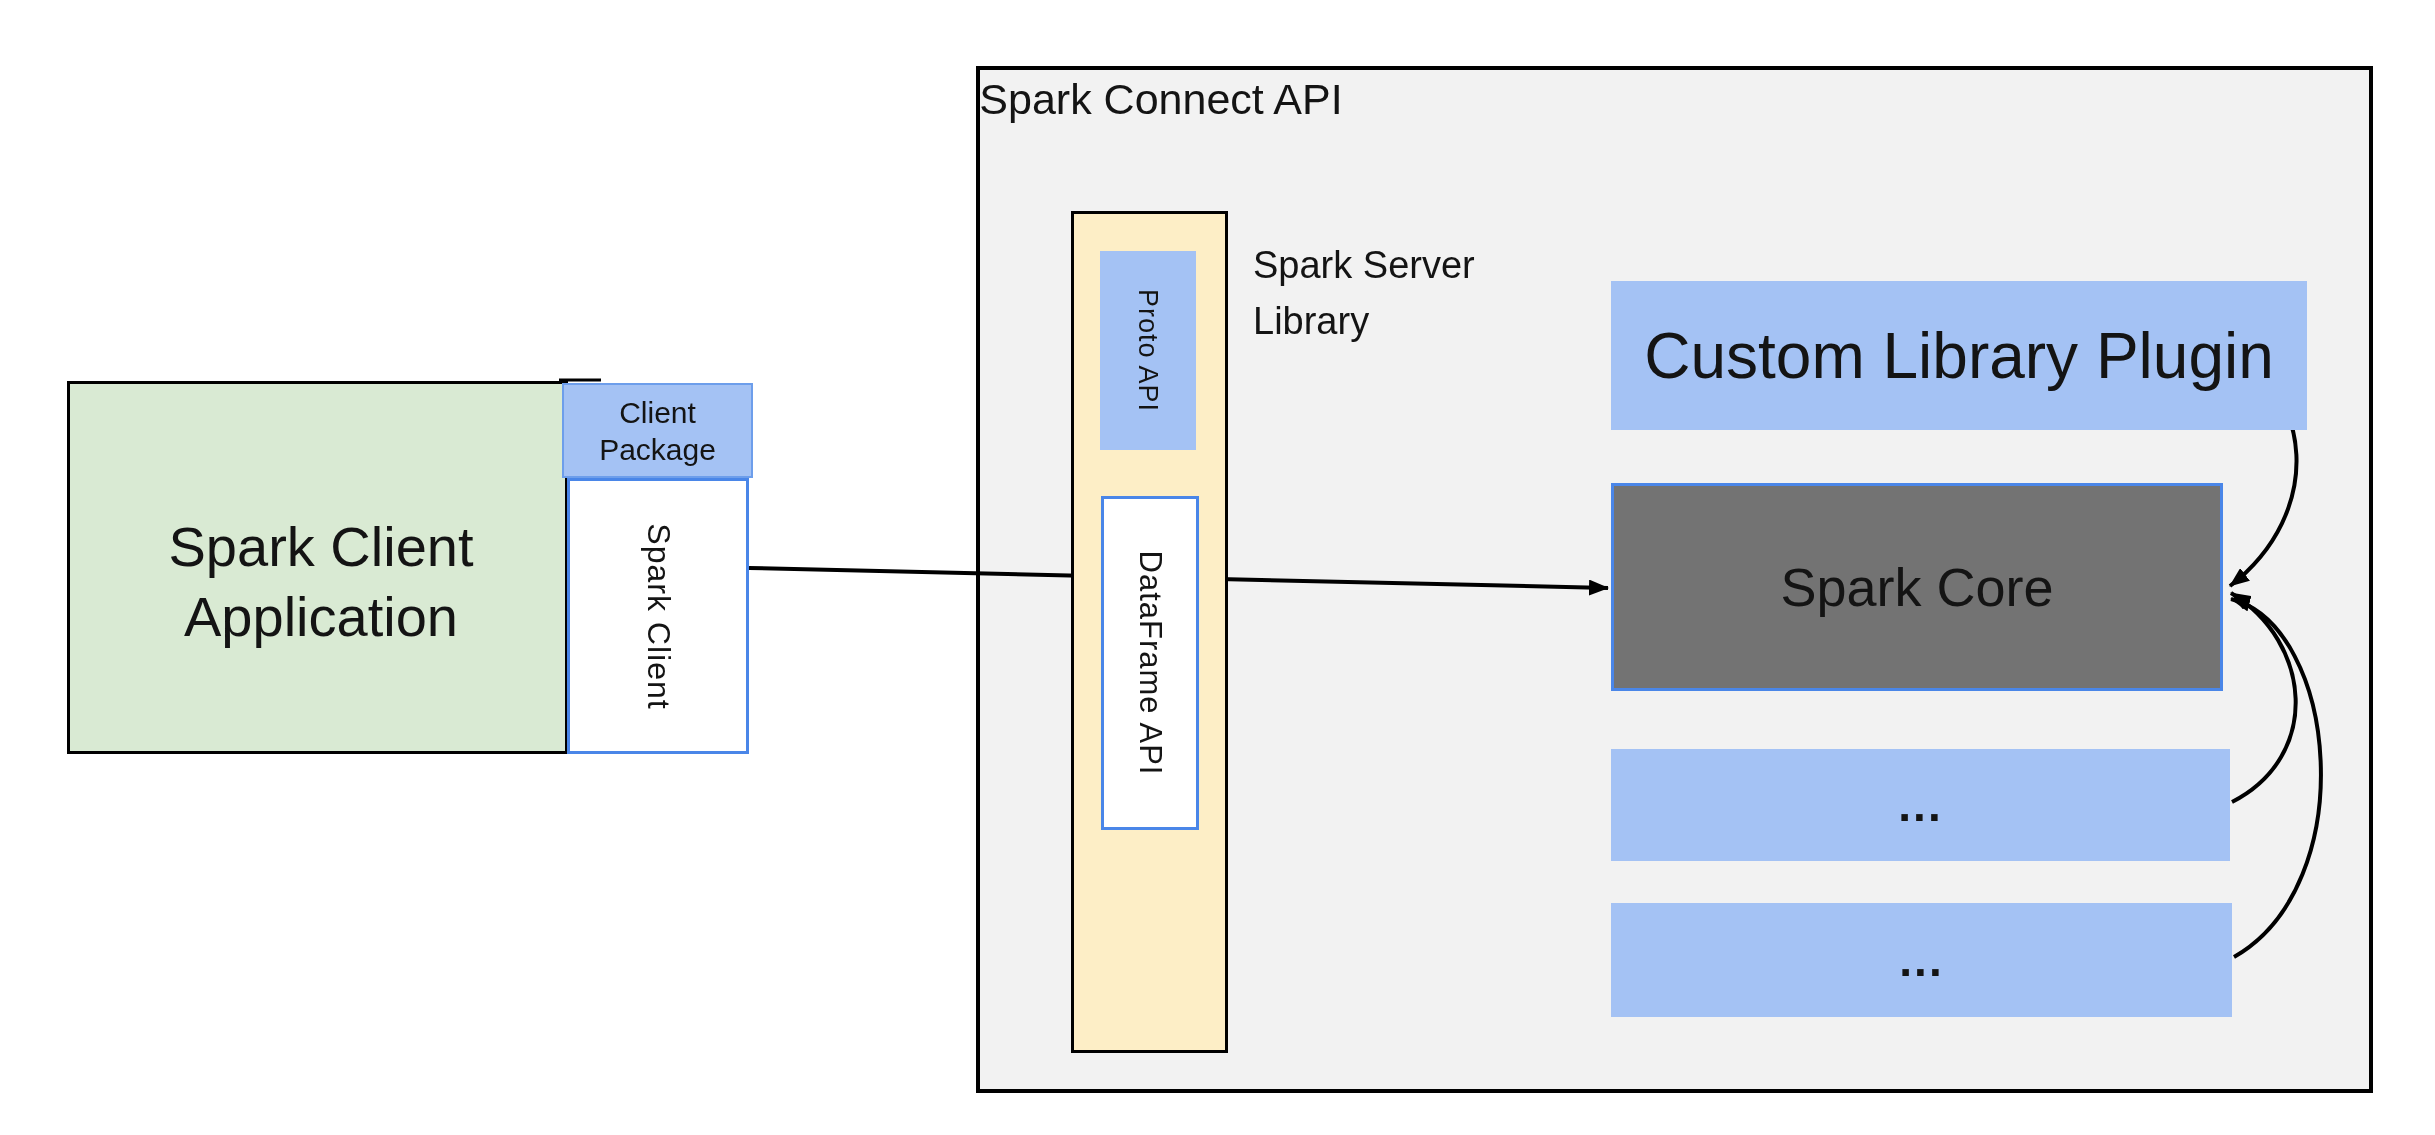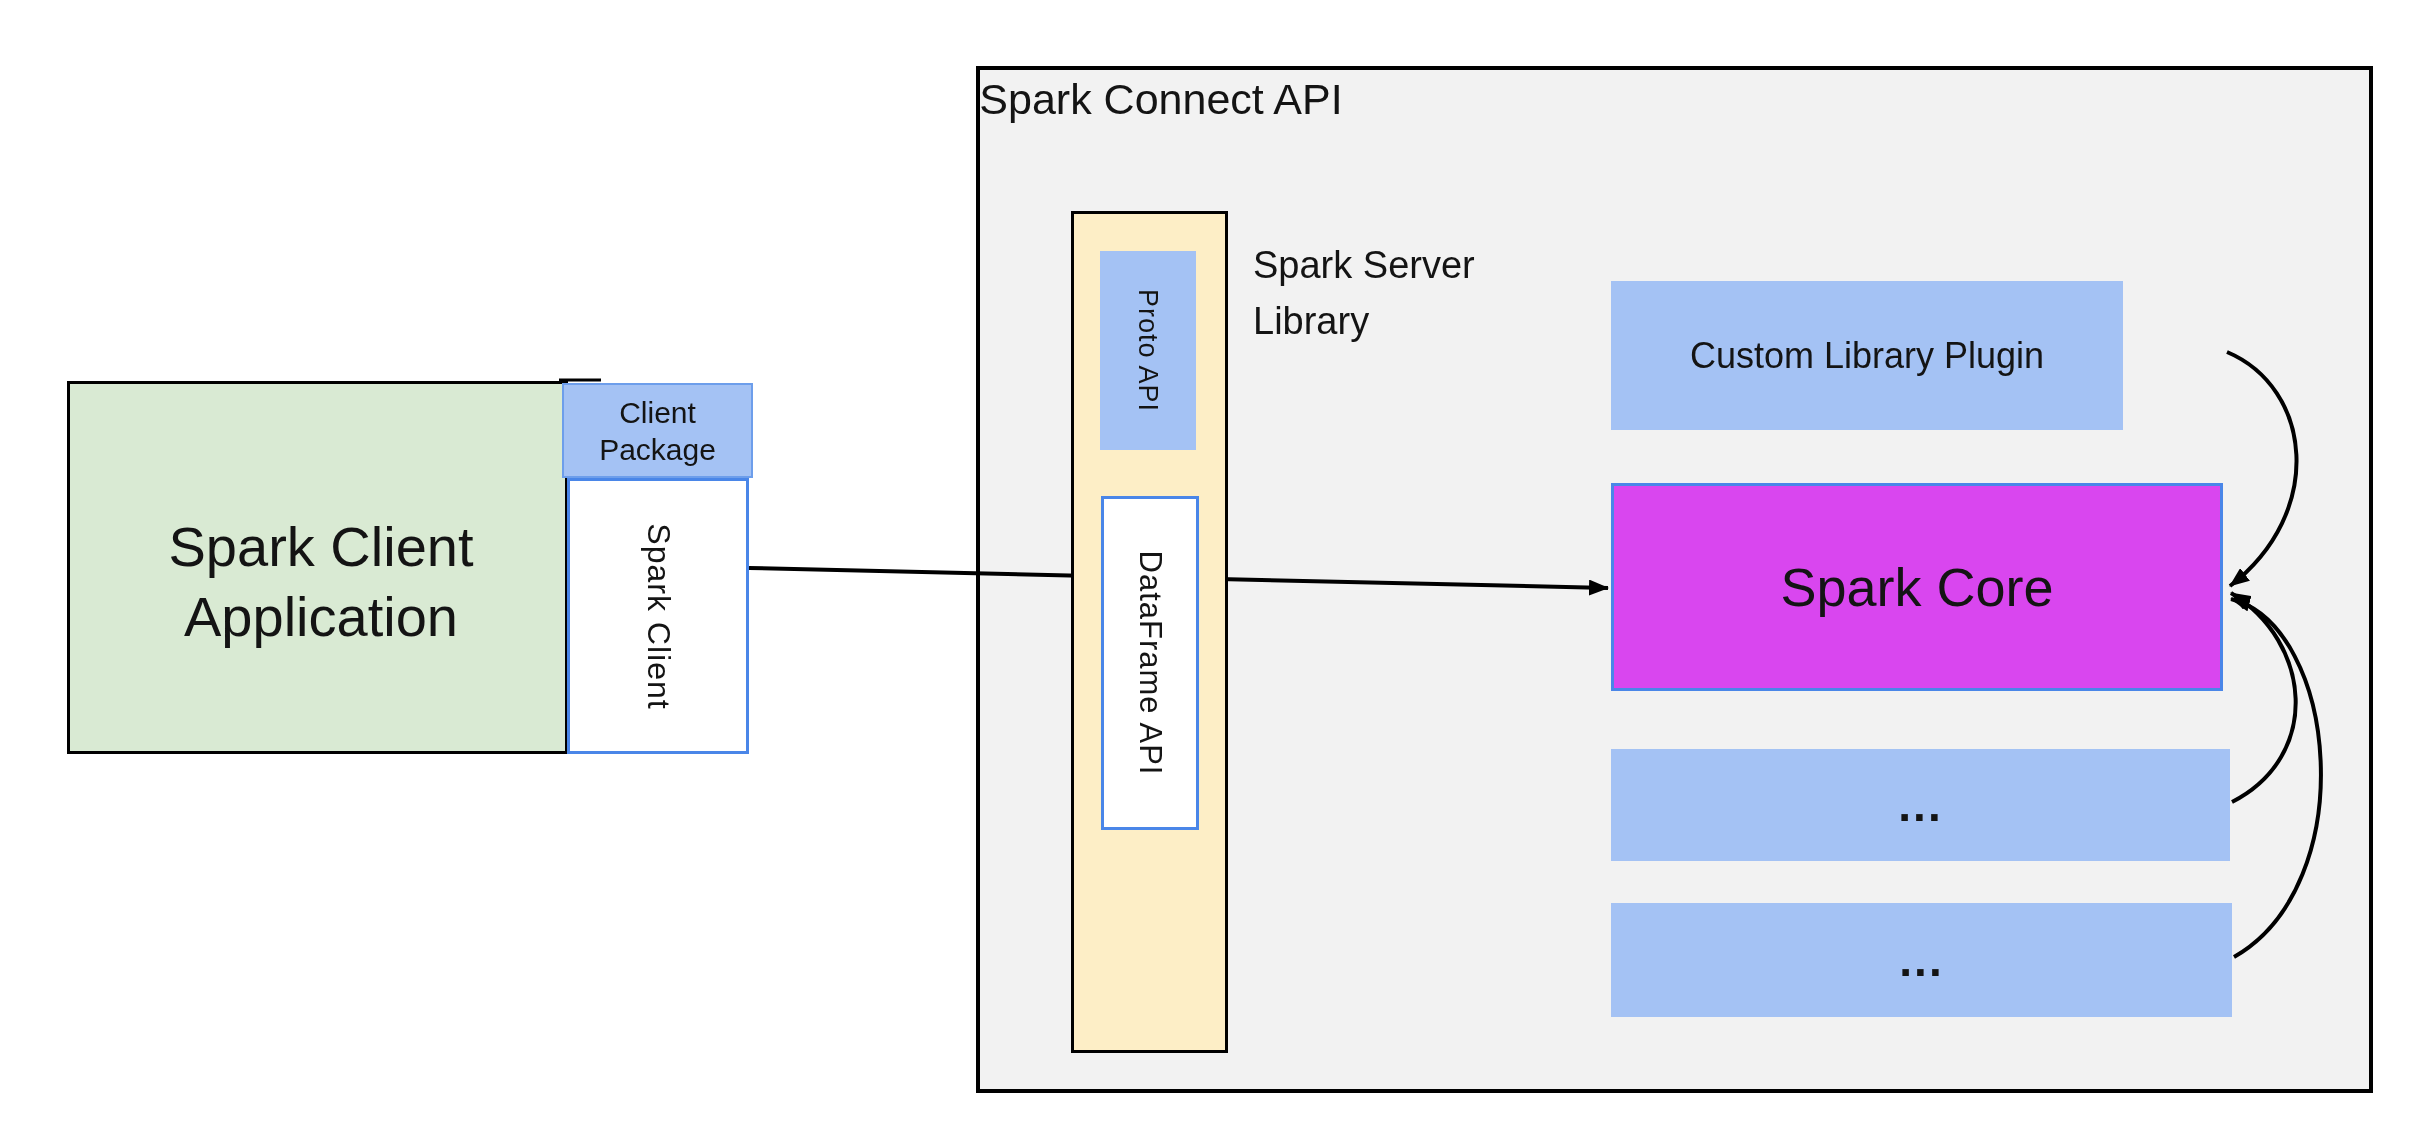--- a/index.html
+++ b/index.html
@@ -31,22 +31,22 @@
   .vbox > span{transform:rotate(90deg);white-space:nowrap;letter-spacing:1px;}
   .spark-client-box{left:567px;top:478px;width:182px;height:276px;background:#fff;
     border:3px solid var(--blue-border);font-size:32px;}
   .yellow-box{left:1071px;top:211px;width:157px;height:842px;background:var(--yellow-fill);border:3px solid #000;}
   .proto-box{left:1100px;top:251px;width:96px;height:199px;background:var(--blue-fill);font-size:27px;}
   .dataframe-box{left:1101px;top:496px;width:98px;height:334px;background:#fff;
     border:3px solid var(--blue-border);font-size:31px;}
   .connect-label{left:961px;top:72px;width:400px;text-align:center;font-size:43px;line-height:55px;}
   .library-label{left:1253px;top:237px;width:320px;text-align:left;font-size:38px;line-height:56px;}
   .server-title{left:1615px;top:97px;width:500px;text-align:center;font-size:43px;font-weight:bold;}
-  .plugin-box{left:1611px;top:281px;width:512px;height:149px;background:var(--blue-fill);font-size:36px;}
-  .core-box{left:1611px;top:483px;width:612px;height:208px;background:#d946ef;
+  .plugin-box{left:1611px;top:281px;width:696px;height:149px;background:var(--blue-fill);font-size:64px;}
+  .core-box{left:1611px;top:483px;width:612px;height:208px;background:#737373;
     border:3px solid var(--blue-border);font-size:54px;}
   .row-box{background:var(--blue-fill);font-size:46px;font-weight:bold;letter-spacing:2px;}
   .row-1{left:1611px;top:749px;width:619px;height:112px;}
   .row-2{left:1611px;top:903px;width:621px;height:114px;}
 </style>
 </head>
 <body>
 
 <div class="stage">
 

